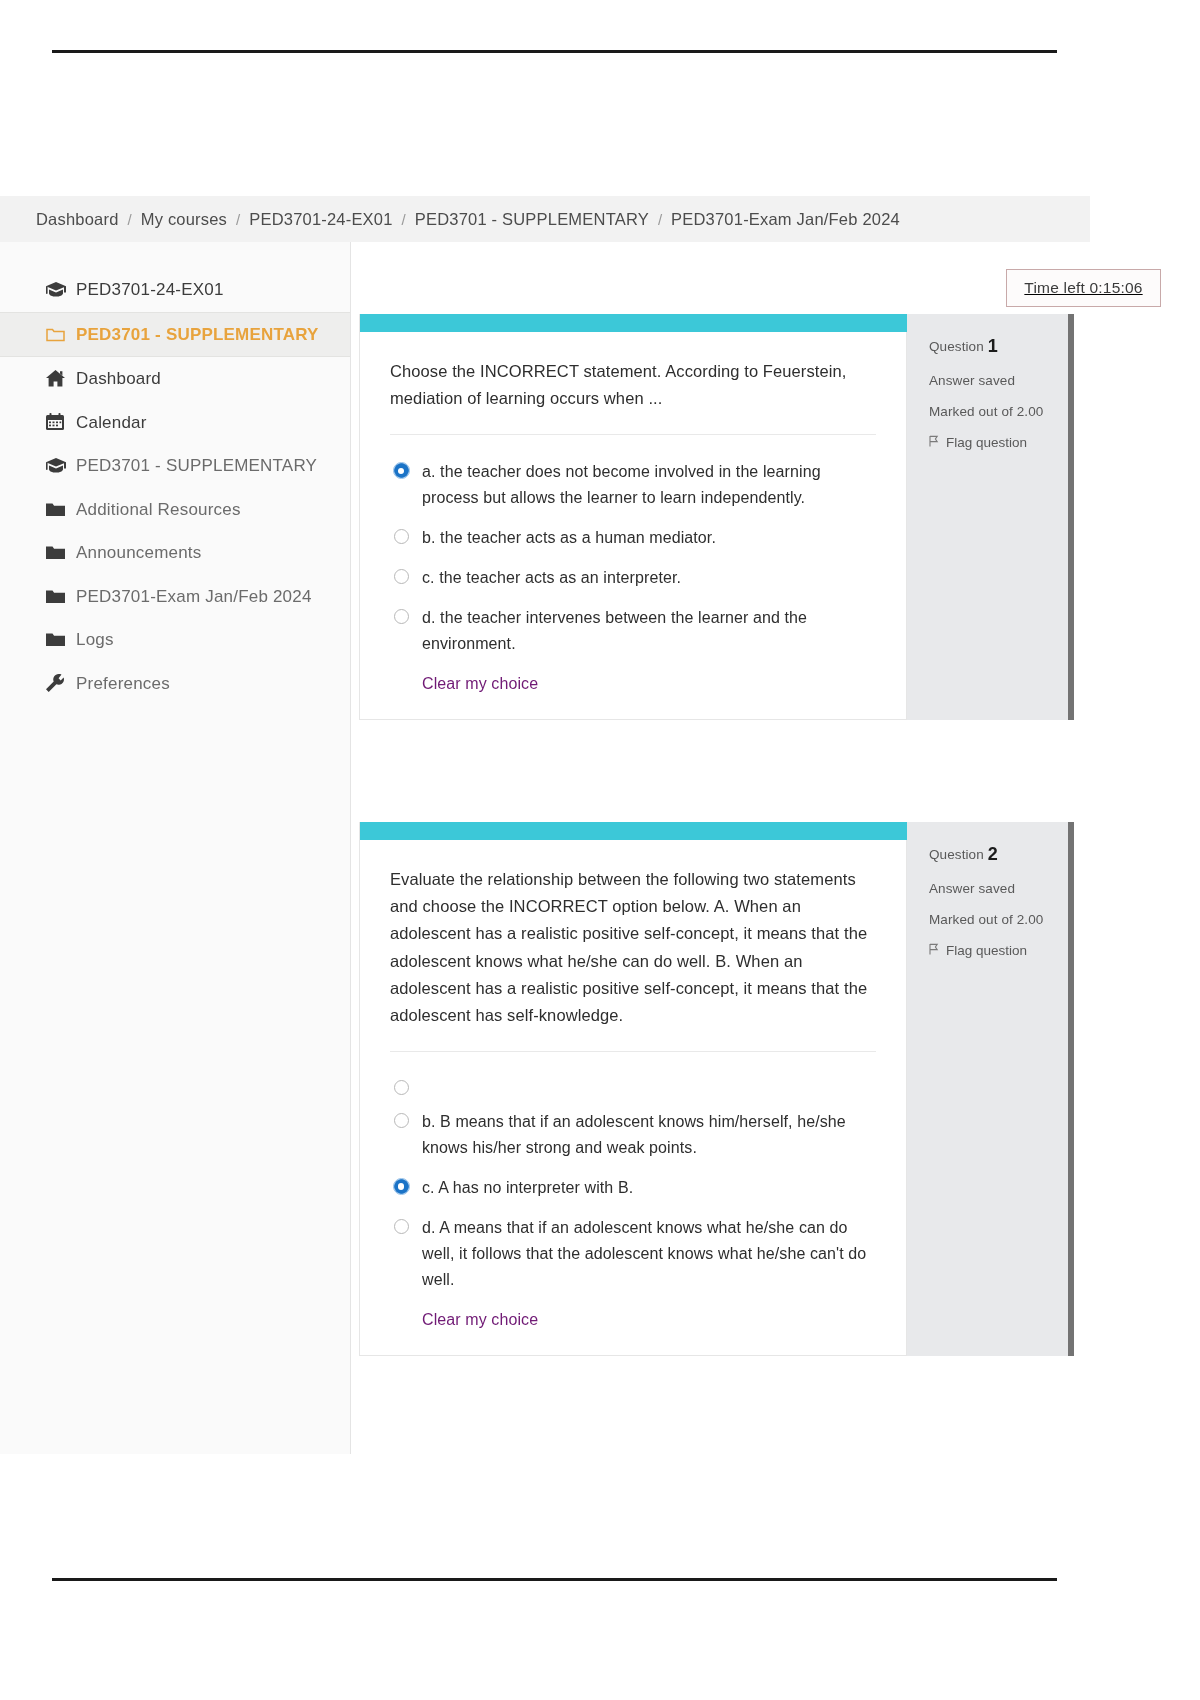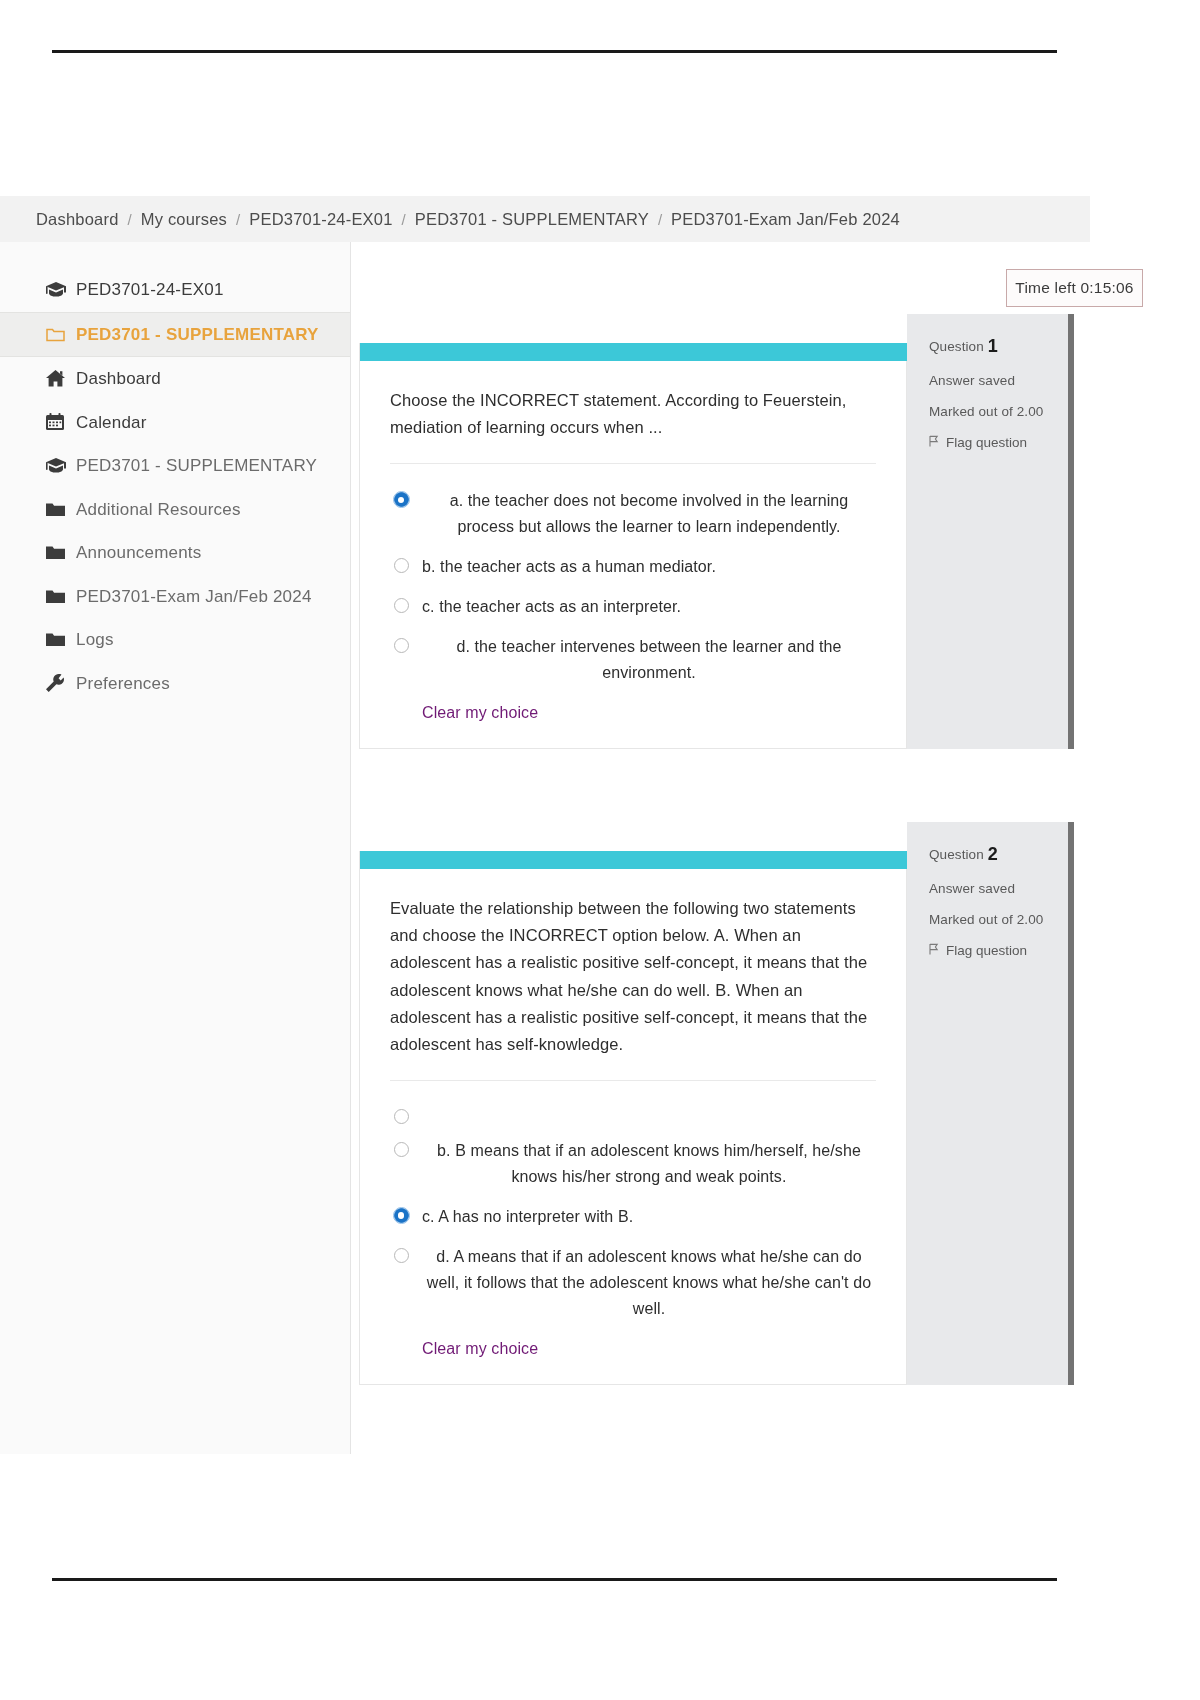--- a/index.html
+++ b/index.html
@@ -106,28 +106,29 @@
     width: 739px;
     height: 1212px;
     background: #ffffff;
   }
 
   
   .timer-box {
     position: absolute;
     left: 655px;
     top: 27px;
-    width: 137px;
+    width: 155px;
     height: 38px;
     border: 1.5px solid #c8a9a9;
     background: #fdfbfb;
     display: flex;
     align-items: center;
     justify-content: center;
     box-sizing: border-box;
+    text-decoration: underline;
   }
   .timer-text {
     font-size: 15.5px;
     color: #3b3b3b;
     letter-spacing: .2px;
     white-space: nowrap;
   }
 
   
   .qcard {
@@ -136,21 +137,20 @@
     width: 715px;
     display: flex;
     background: #ffffff;
   }
   .qmain {
     width: 548px;
     box-sizing: border-box;
     border: 1px solid #e6e6e6;
     border-top: none;
     background: #ffffff;
-    margin-top: 29px;
   }
   .qbar {
     height: 18px;
     background: #3cc8d8;
     width: 548px;
     box-sizing: border-box;
   }
   .qbody {
     padding: 26px 30px 4px 30px;
   }
@@ -208,21 +208,20 @@
     height: 17px;
     border-radius: 50%;
     border: 1.3px solid #8fbde8;
     box-sizing: border-box;
   }
   .opt-text {
     font-size: 16px;
     line-height: 1.62;
     color: #2e2e2e;
     letter-spacing: .1px;
-    text-align: center;
   }
   .clear-choice {
     font-size: 16px;
     color: #701a75;
     padding: 4px 0 26px 28px;
     display: inline-block;
     letter-spacing: .1px;
   }
 
   

